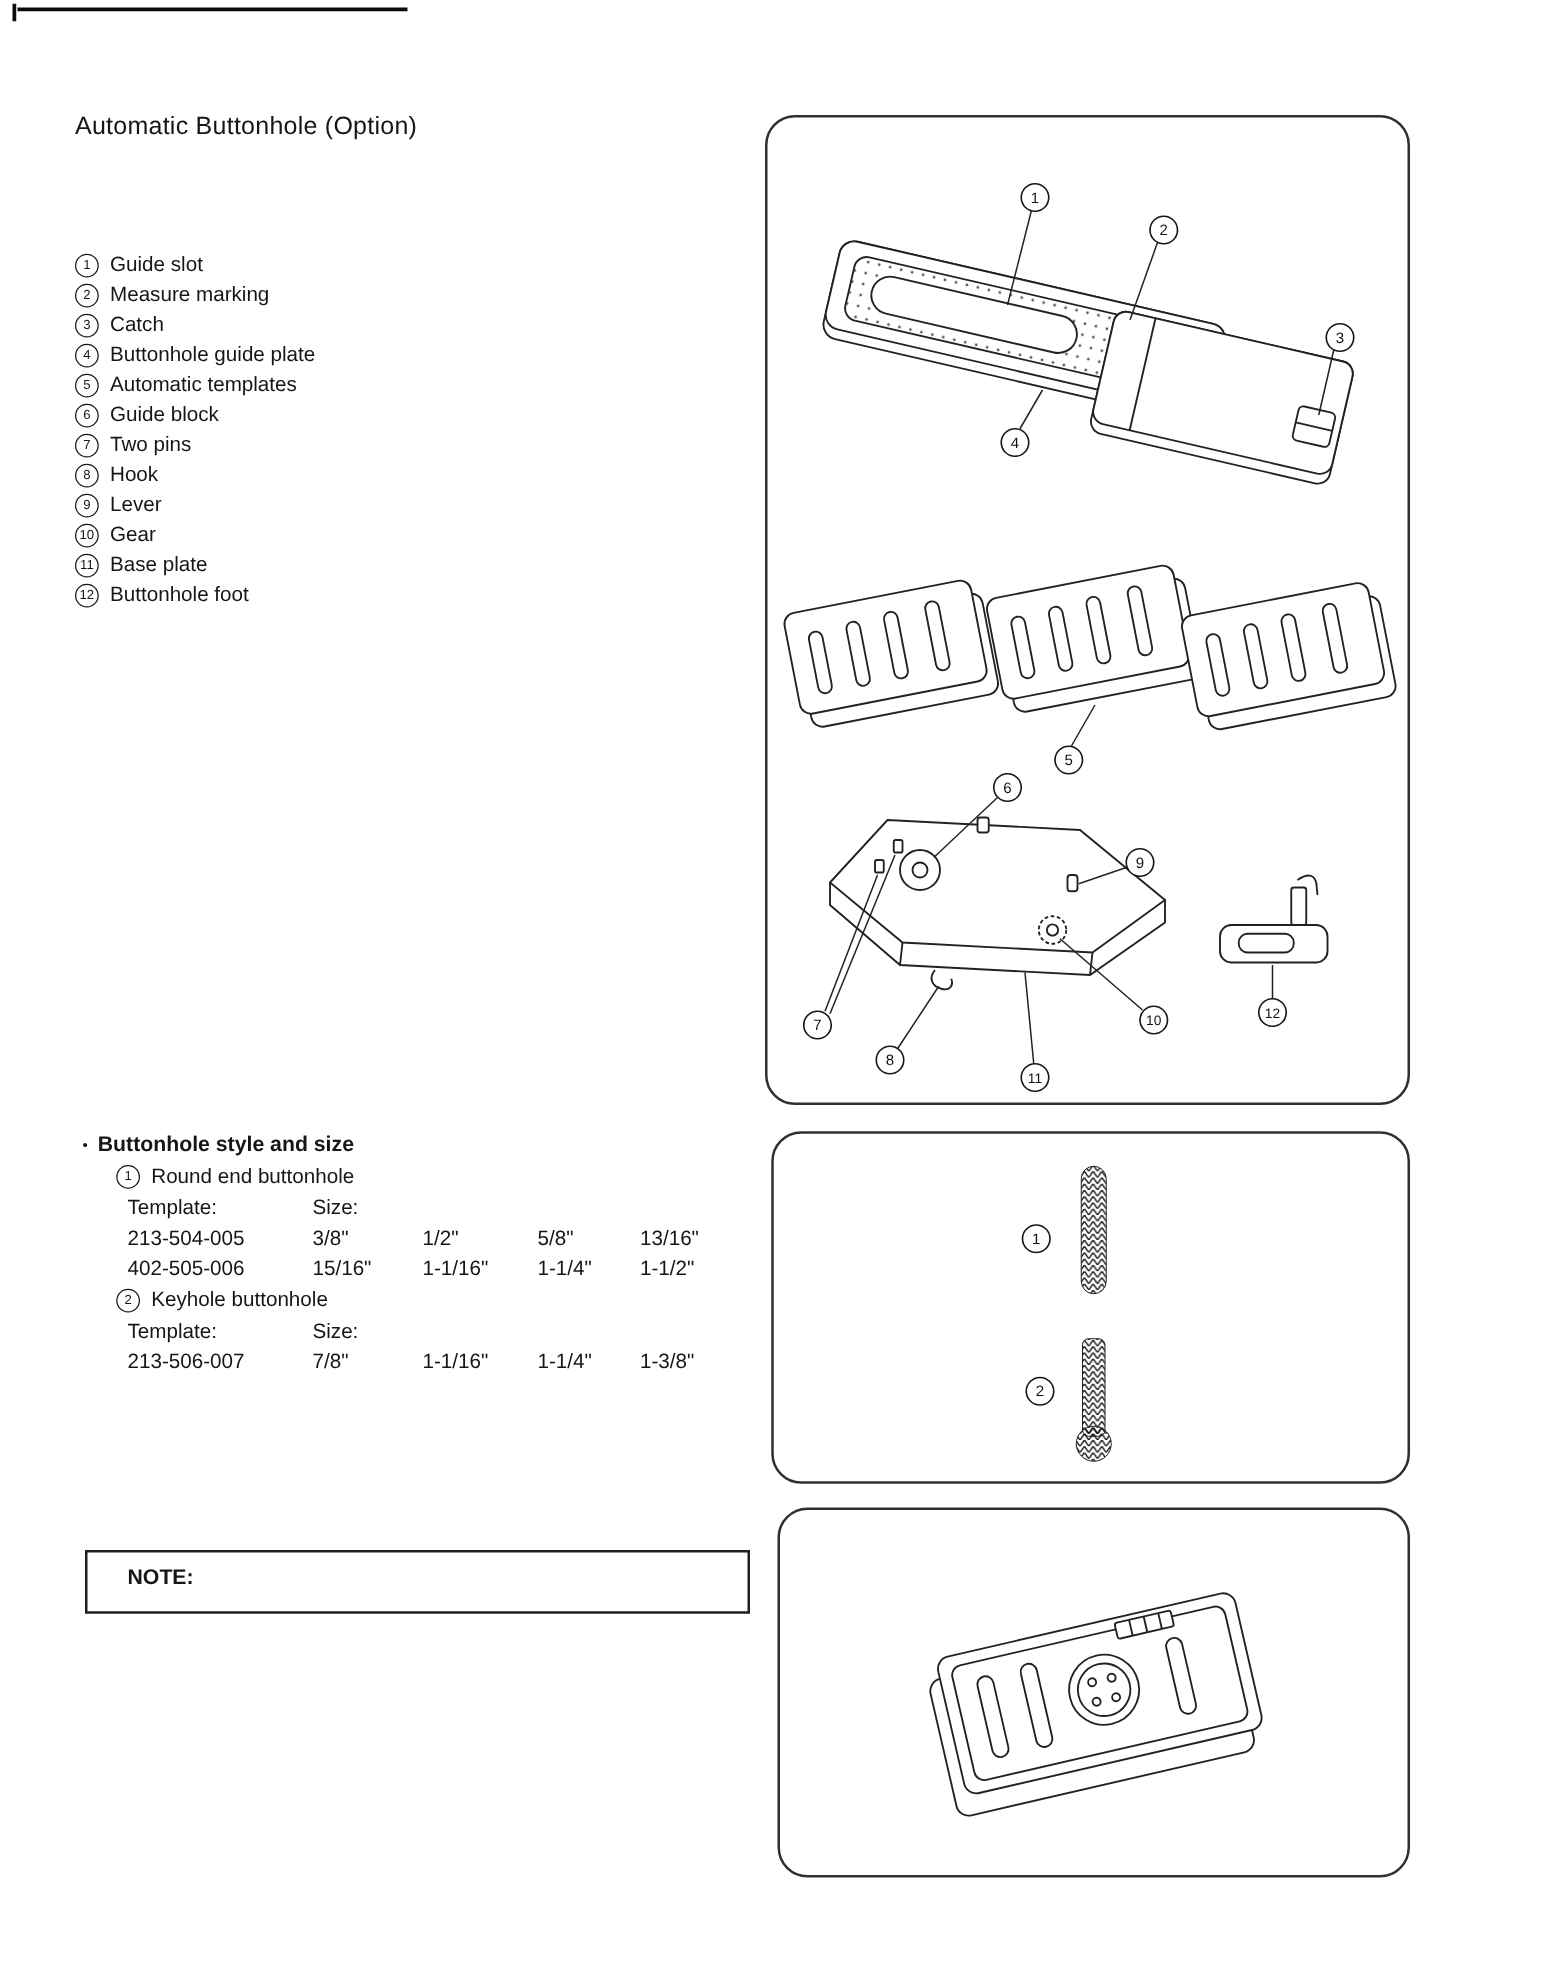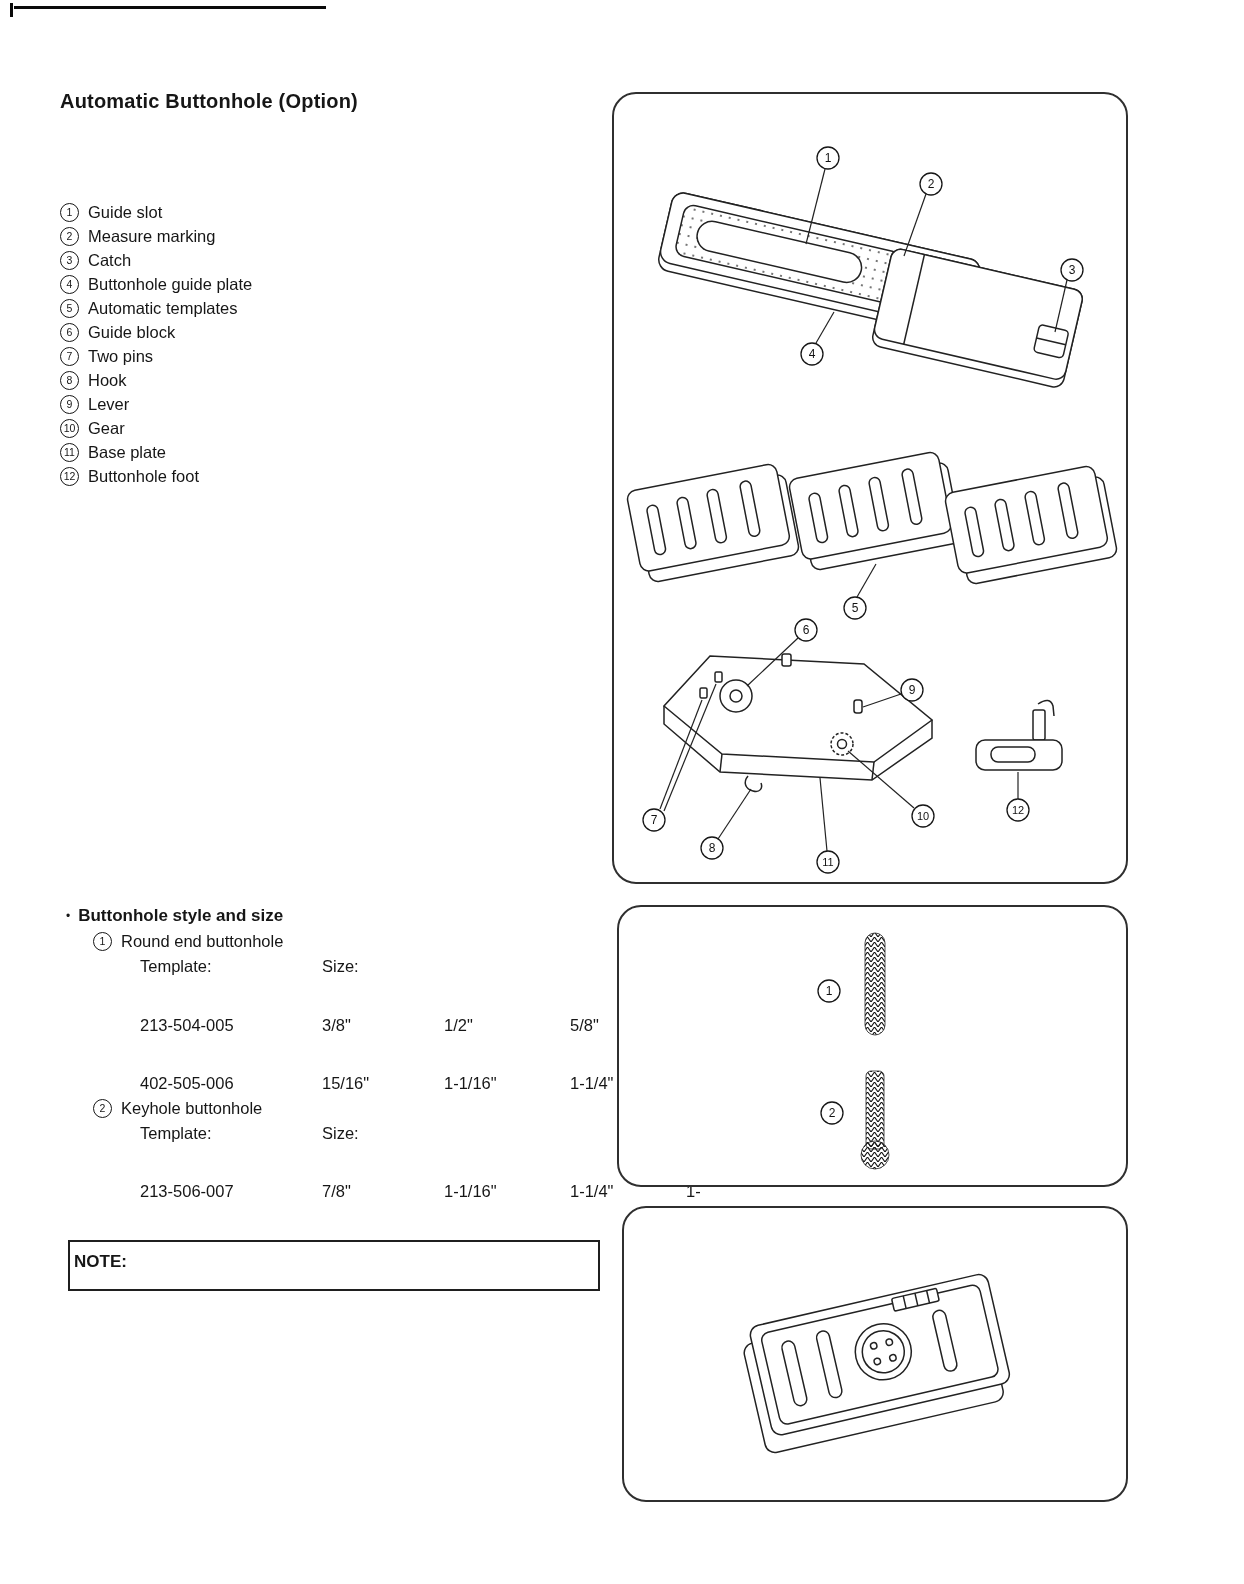--- a/index.html
+++ b/index.html
@@ -3,37 +3,37 @@
 <meta charset="utf-8">
 <style>
   * { margin:0; padding:0; box-sizing:border-box; }
   html, body { background:#ffffff; }
   .page {
     position:relative; width:1244px; height:1584px; background:#ffffff;
     color:#161616; font-family:"Liberation Sans", sans-serif; overflow:hidden;
   }
   .abs { position:absolute; }
   .artifact { position:absolute; background:#0a0a0a; }
-  .title { font-size:20px; font-weight:700; letter-spacing:0.2px; }
+  .title { font-size:20px; font-weight:400; letter-spacing:0.2px; }
   .intro { font-size:16.5px; line-height:24px; }
   ul.parts { list-style:none; }
   ul.parts li { display:flex; align-items:center; height:24px; font-size:16.5px; }
   .cnum {
     display:inline-flex; flex:0 0 auto; align-items:center; justify-content:center;
     width:19px; height:19px; border:1.3px solid #161616; border-radius:50%;
     font-size:10.5px; line-height:1; margin-right:9px;
   }
   .panel { position:absolute; background:#fff; border:2px solid #2f2f2f; border-radius:24px; overflow:hidden; }
   svg text { font-family:"Liberation Sans", sans-serif; fill:#131313; }
   .ss { position:absolute; font-size:16.5px; }
   .ss .heading { font-size:17px; font-weight:700; display:flex; align-items:center; height:26px; }
   .ss .heading .bullet { font-size:12px; margin-right:8px; font-weight:400; }
   .ss .item-name { display:flex; align-items:center; height:25px; margin-left:27px; }
-  .ss-grid { display:grid; grid-template-columns:148px 88px 92px 82px auto; margin-left:74px; line-height:24.5px;gap:34px; }
-  .note-box { position:absolute; border:2px solid #1f1f1f; background:#fff; padding:10px 4px 12px; }
+  .ss-grid { display:grid; grid-template-columns:148px 88px 92px 82px auto; margin-left:36px; line-height:24.5px; }
+  .note-box { position:absolute; border:2px solid #1f1f1f; background:#fff; padding:10px 32px 12px; }
   .note-title { font-size:17px; font-weight:700; margin-bottom:5px; }
   .note-body { font-size:16.5px; line-height:23.5px; }
   .page-num { position:absolute; width:100%; text-align:center; font-size:15px; }
 </style>
 </head>
 <body>
 
 <div class="page">
 
   <div class="artifact" style="left:14px; top:6px; width:312px; height:3px;"></div>

